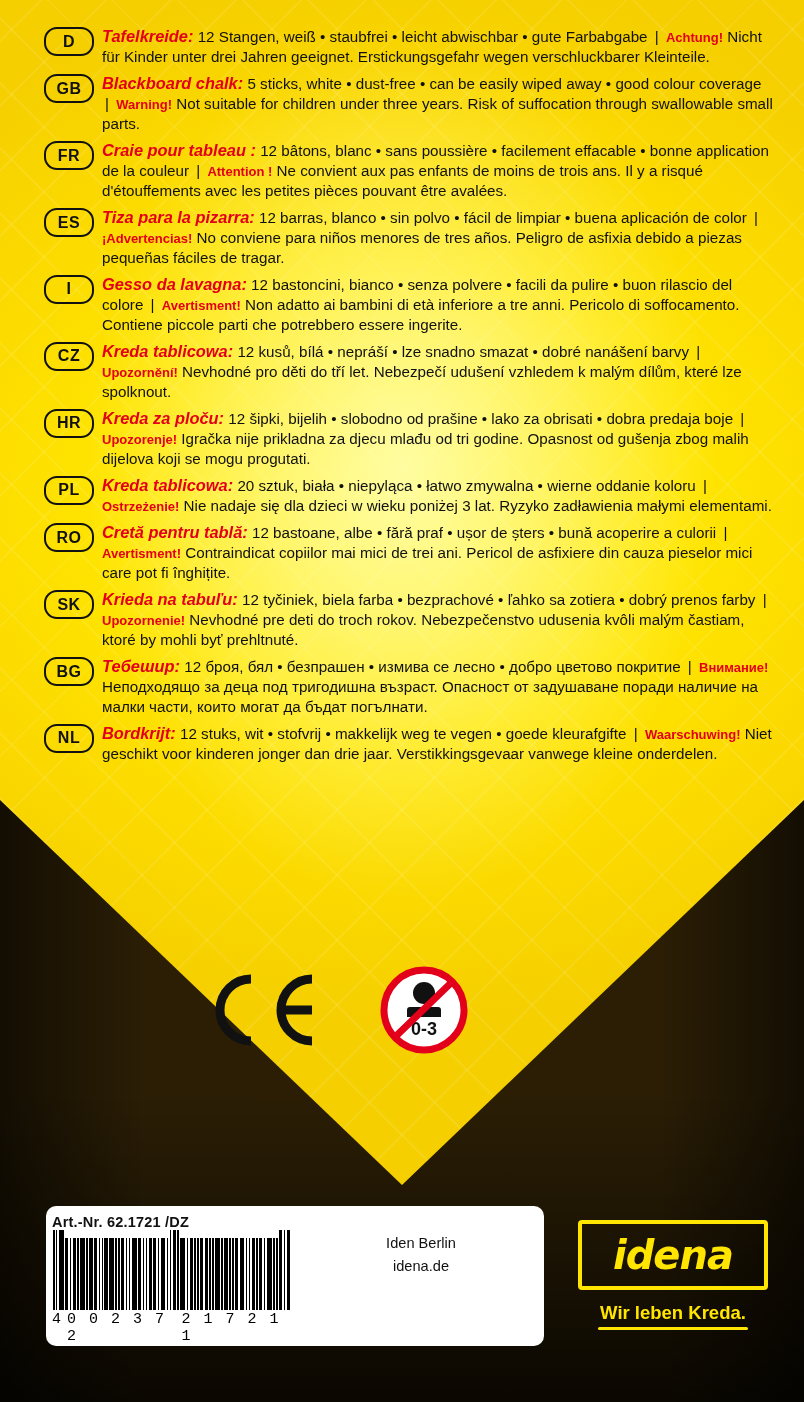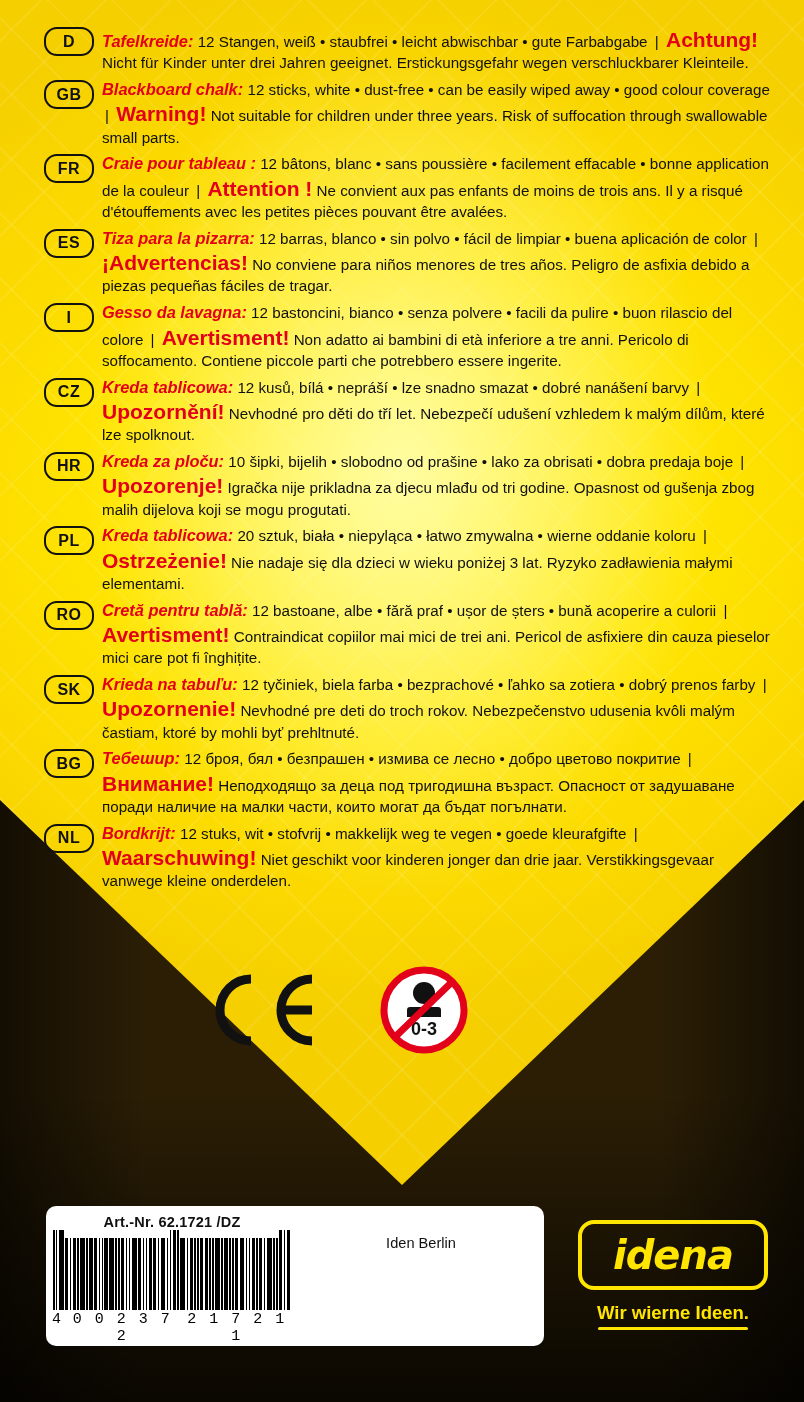--- a/index.html
+++ b/index.html
@@ -108,21 +108,21 @@
   }
   .lang-text .title {
     color: #e2001a;
     font-weight: bold;
     font-style: italic;
     font-size: 16.4px;
   }
   .lang-text .warn {
     color: #e2001a;
     font-weight: bold;
-    font-size: 21px;
+    font-size: 13px;
   }
   .sep {
     color: #111;
     padding: 0 3px;
   }
 
   
   .symbols {
     position: absolute;
     left: 0;
@@ -155,21 +155,20 @@
     width: 498px;
     height: 140px;
     background: #fff;
     border-radius: 10px;
     display: flex;
   }
   .label-left {
     width: 252px;
     padding: 8px 6px 6px 6px;
     box-sizing: border-box;
-    text-align: center;
   }
   .art-nr {
     font-size: 14.5px;
     color: #111;
     font-weight: bold;
     letter-spacing: .2px;
     margin-bottom: 2px;
   }
   .barcode {
     margin-top: 2px;
@@ -208,21 +207,21 @@
   
   .brand {
     position: absolute;
     left: 578px;
     top: 1220px;
     width: 190px;
     text-align: center;
   }
   .brand-box {
     border: 4px solid #ffe500;
-    border-radius: 16px;
+    border-radius: 4px;
     height: 62px;
     display: flex;
     align-items: center;
     justify-content: center;
   }
   .brand-name {
     color: #ffe500;
     font-size: 40px;
     font-weight: bold;
     font-style: italic;
@@ -255,41 +254,41 @@
   <div class="yellow-glow"></div>
 
   <div class="content">
     <div class="lang-list" id="lang-list">
         <div class="lang-block">
           <div class="lang-badge">D</div>
           <div class="lang-text"><span class="title">Tafelkreide:</span> <span>12 Stangen, weiß • staubfrei • leicht abwischbar • gute Farbabgabe</span> <span class="sep">|</span> <span class="warn">Achtung!</span> <span>Nicht für Kinder unter drei Jahren geeignet. Erstickungsgefahr wegen verschluckbarer Kleinteile.</span></div>
         </div>
         <div class="lang-block">
           <div class="lang-badge">GB</div>
-          <div class="lang-text"><span class="title">Blackboard chalk:</span> <span>12 sticks, white • dust-free • can be easily wiped away • good colour coverage</span> <span class="sep">|</span> <span class="warn">Warning!</span> <span>Not suitable for children under three years. Risk of suffocation through swallowable small parts.</span></div>
+          <div class="lang-text"><span class="title">Blackboard chalk:</span> <span>5 sticks, white • dust-free • can be easily wiped away • good colour coverage</span> <span class="sep">|</span> <span class="warn">Warning!</span> <span>Not suitable for children under three years. Risk of suffocation through swallowable small parts.</span></div>
         </div>
         <div class="lang-block">
           <div class="lang-badge">FR</div>
           <div class="lang-text"><span class="title">Craie pour tableau :</span> <span>12 bâtons, blanc • sans poussière • facilement effacable • bonne application de la couleur</span> <span class="sep">|</span> <span class="warn">Attention !</span> <span>Ne convient aux pas enfants de moins de trois ans. Il y a risqué d'étouffements avec les petites pièces pouvant être avalées.</span></div>
         </div>
         <div class="lang-block">
           <div class="lang-badge">ES</div>
           <div class="lang-text"><span class="title">Tiza para la pizarra:</span> <span>12 barras, blanco • sin polvo • fácil de limpiar • buena aplicación de color</span> <span class="sep">|</span> <span class="warn">¡Advertencias!</span> <span>No conviene para niños menores de tres años. Peligro de asfixia debido a piezas pequeñas fáciles de tragar.</span></div>
         </div>
         <div class="lang-block">
           <div class="lang-badge">I</div>
           <div class="lang-text"><span class="title">Gesso da lavagna:</span> <span>12 bastoncini, bianco • senza polvere • facili da pulire • buon rilascio del colore</span> <span class="sep">|</span> <span class="warn">Avertisment!</span> <span>Non adatto ai bambini di età inferiore a tre anni. Pericolo di soffocamento. Contiene piccole parti che potrebbero essere ingerite.</span></div>
         </div>
         <div class="lang-block">
           <div class="lang-badge">CZ</div>
           <div class="lang-text"><span class="title">Kreda tablicowa:</span> <span>12 kusů, bílá • nepráší • lze snadno smazat • dobré nanášení barvy</span> <span class="sep">|</span> <span class="warn">Upozornění!</span> <span>Nevhodné pro děti do tří let. Nebezpečí udušení vzhledem k malým dílům, které lze spolknout.</span></div>
         </div>
         <div class="lang-block">
           <div class="lang-badge">HR</div>
-          <div class="lang-text"><span class="title">Kreda za ploču:</span> <span>10 šipki, bijelih • slobodno od prašine • lako za obrisati • dobra predaja boje</span> <span class="sep">|</span> <span class="warn">Upozorenje!</span> <span>Igračka nije prikladna za djecu mlađu od tri godine. Opasnost od gušenja zbog malih dijelova koji se mogu progutati.</span></div>
+          <div class="lang-text"><span class="title">Kreda za ploču:</span> <span>12 šipki, bijelih • slobodno od prašine • lako za obrisati • dobra predaja boje</span> <span class="sep">|</span> <span class="warn">Upozorenje!</span> <span>Igračka nije prikladna za djecu mlađu od tri godine. Opasnost od gušenja zbog malih dijelova koji se mogu progutati.</span></div>
         </div>
         <div class="lang-block">
           <div class="lang-badge">PL</div>
           <div class="lang-text"><span class="title">Kreda tablicowa:</span> <span>20 sztuk, biała •  niepyląca • łatwo zmywalna • wierne oddanie koloru</span> <span class="sep">|</span> <span class="warn">Ostrzeżenie!</span> <span>Nie nadaje się dla dzieci w wieku poniżej 3 lat. Ryzyko zadławienia małymi elementami.</span></div>
         </div>
         <div class="lang-block">
           <div class="lang-badge">RO</div>
           <div class="lang-text"><span class="title">Cretă pentru tablă:</span> <span>12 bastoane, albe • fără praf • ușor de șters • bună acoperire a culorii</span> <span class="sep">|</span> <span class="warn">Avertisment!</span> <span>Contraindicat copiilor mai mici de trei ani. Pericol de asfixiere din cauza pieselor mici care pot fi înghițite.</span></div>
         </div>
         <div class="lang-block">
@@ -395,23 +394,24 @@
           <span class="bar tall" style="width: 3.2px;"></span>
         </div>
       <div class="barcode-digits">
         <span>4</span>
         <span>0 0 2 3 7 2</span>
         <span>2 1 7 2 1 1</span>
       </div>
     </div>
     <div class="label-right">
       <div>Iden Berlin</div>
+      <div>idena.de</div>
     </div>
   </div>
 
   <div class="brand">
     <div class="brand-box">
       <span class="brand-name">idena</span>
     </div>
-    <div class="brand-slogan">Wir wierne Ideen.</div>
+    <div class="brand-slogan">Wir leben Kreda.</div>
     <div class="brand-underline"></div>
   </div>
 </div>
 
 </body></html>

